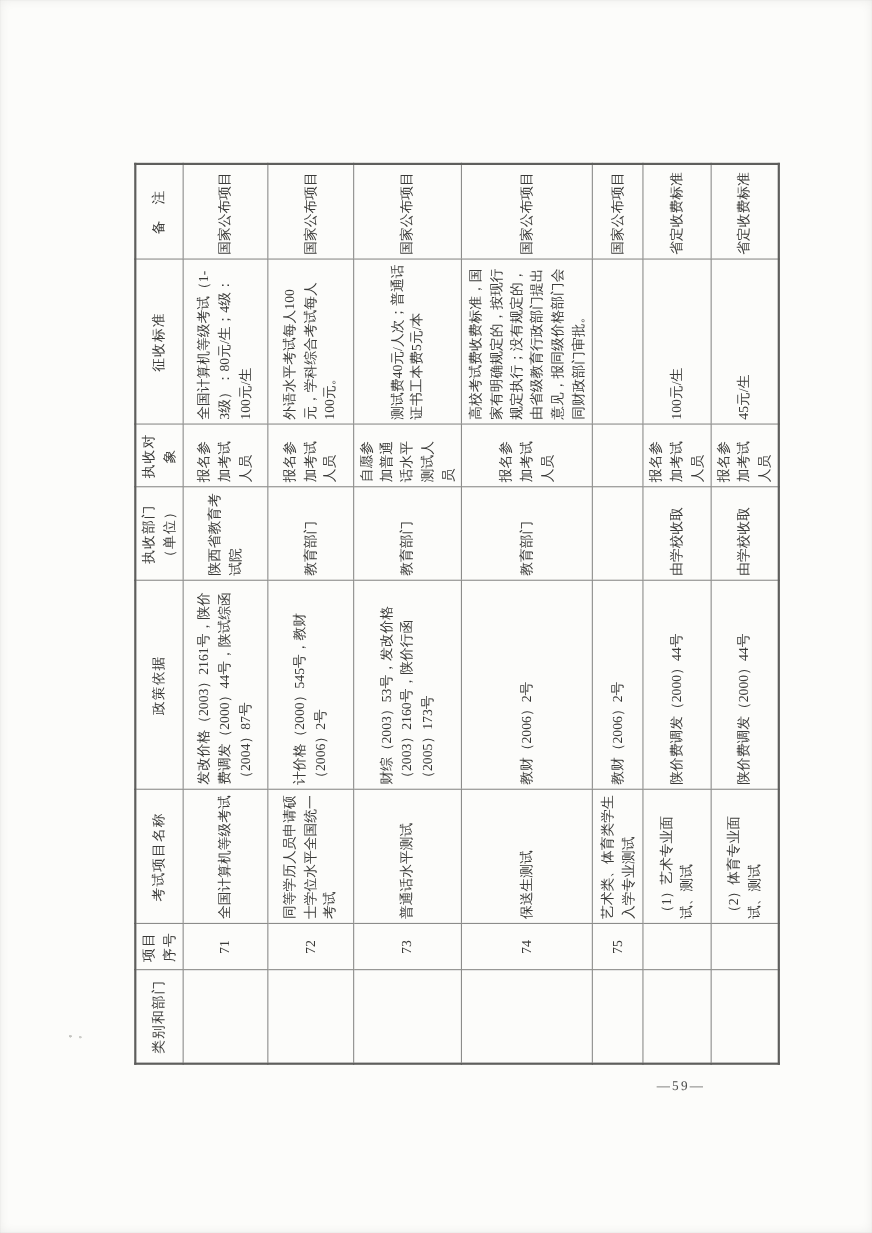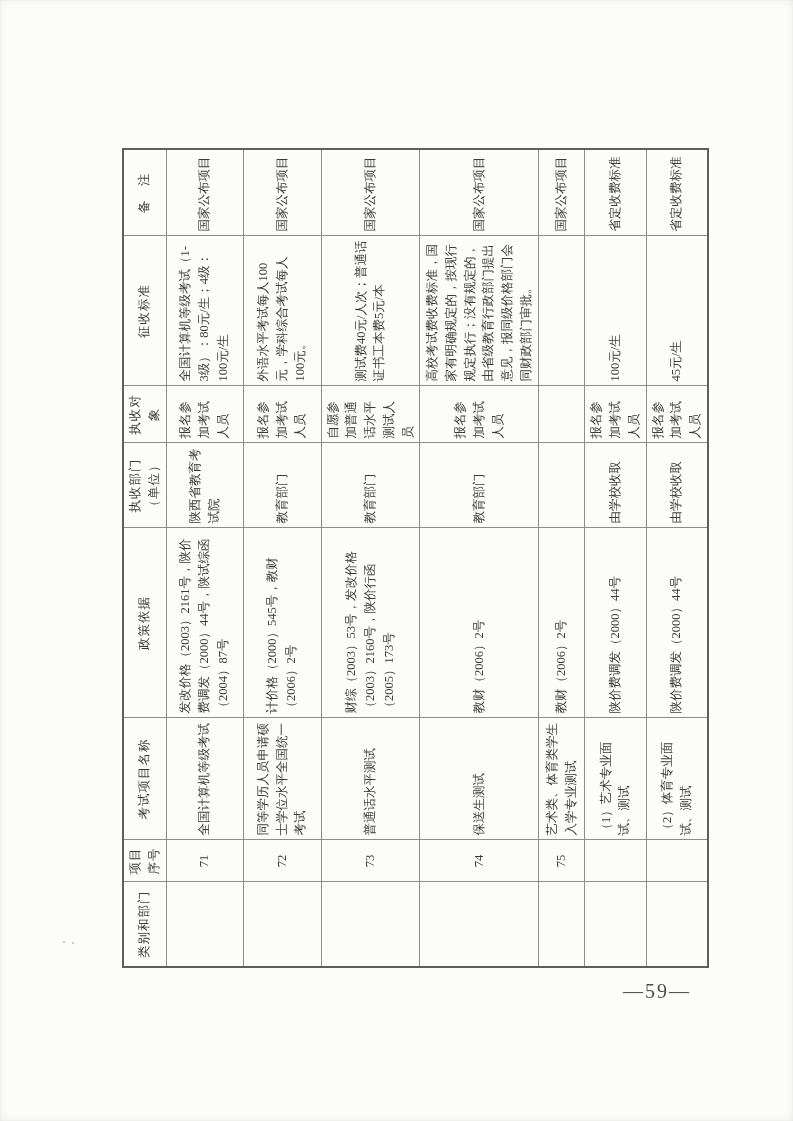--- a/index.html
+++ b/index.html
@@ -49,22 +49,22 @@
   
   tr.rh{height:43px;}
   tr.r0{height:77px;}
   tr.r1{height:78px;}
   tr.r2{height:90px;}
   tr.r3{height:119px;}
   tr.r4{height:46px;}
   tr.r5{height:50px;}
   tr.r6{height:47px;}
   .page-number{
-    position:absolute;left:623px;top:980px;
-    font-size:20px;letter-spacing:2px;color:#4c4c4a;
+    position:absolute;left:597px;top:980px;
+    font-size:12px;letter-spacing:2px;color:#4c4c4a;
     font-family:"Liberation Serif","DejaVu Serif",serif;
   }
   .artifact{
     position:absolute;left:62px;top:941px;width:14px;height:3px;
     background:radial-gradient(circle at 2px 1px,#c3c3bf 0 1px,transparent 1.5px),
                radial-gradient(circle at 11px 2px,#cdcdc9 0 1px,transparent 1.5px);
   }
 </style>
 </head>
 <body>

